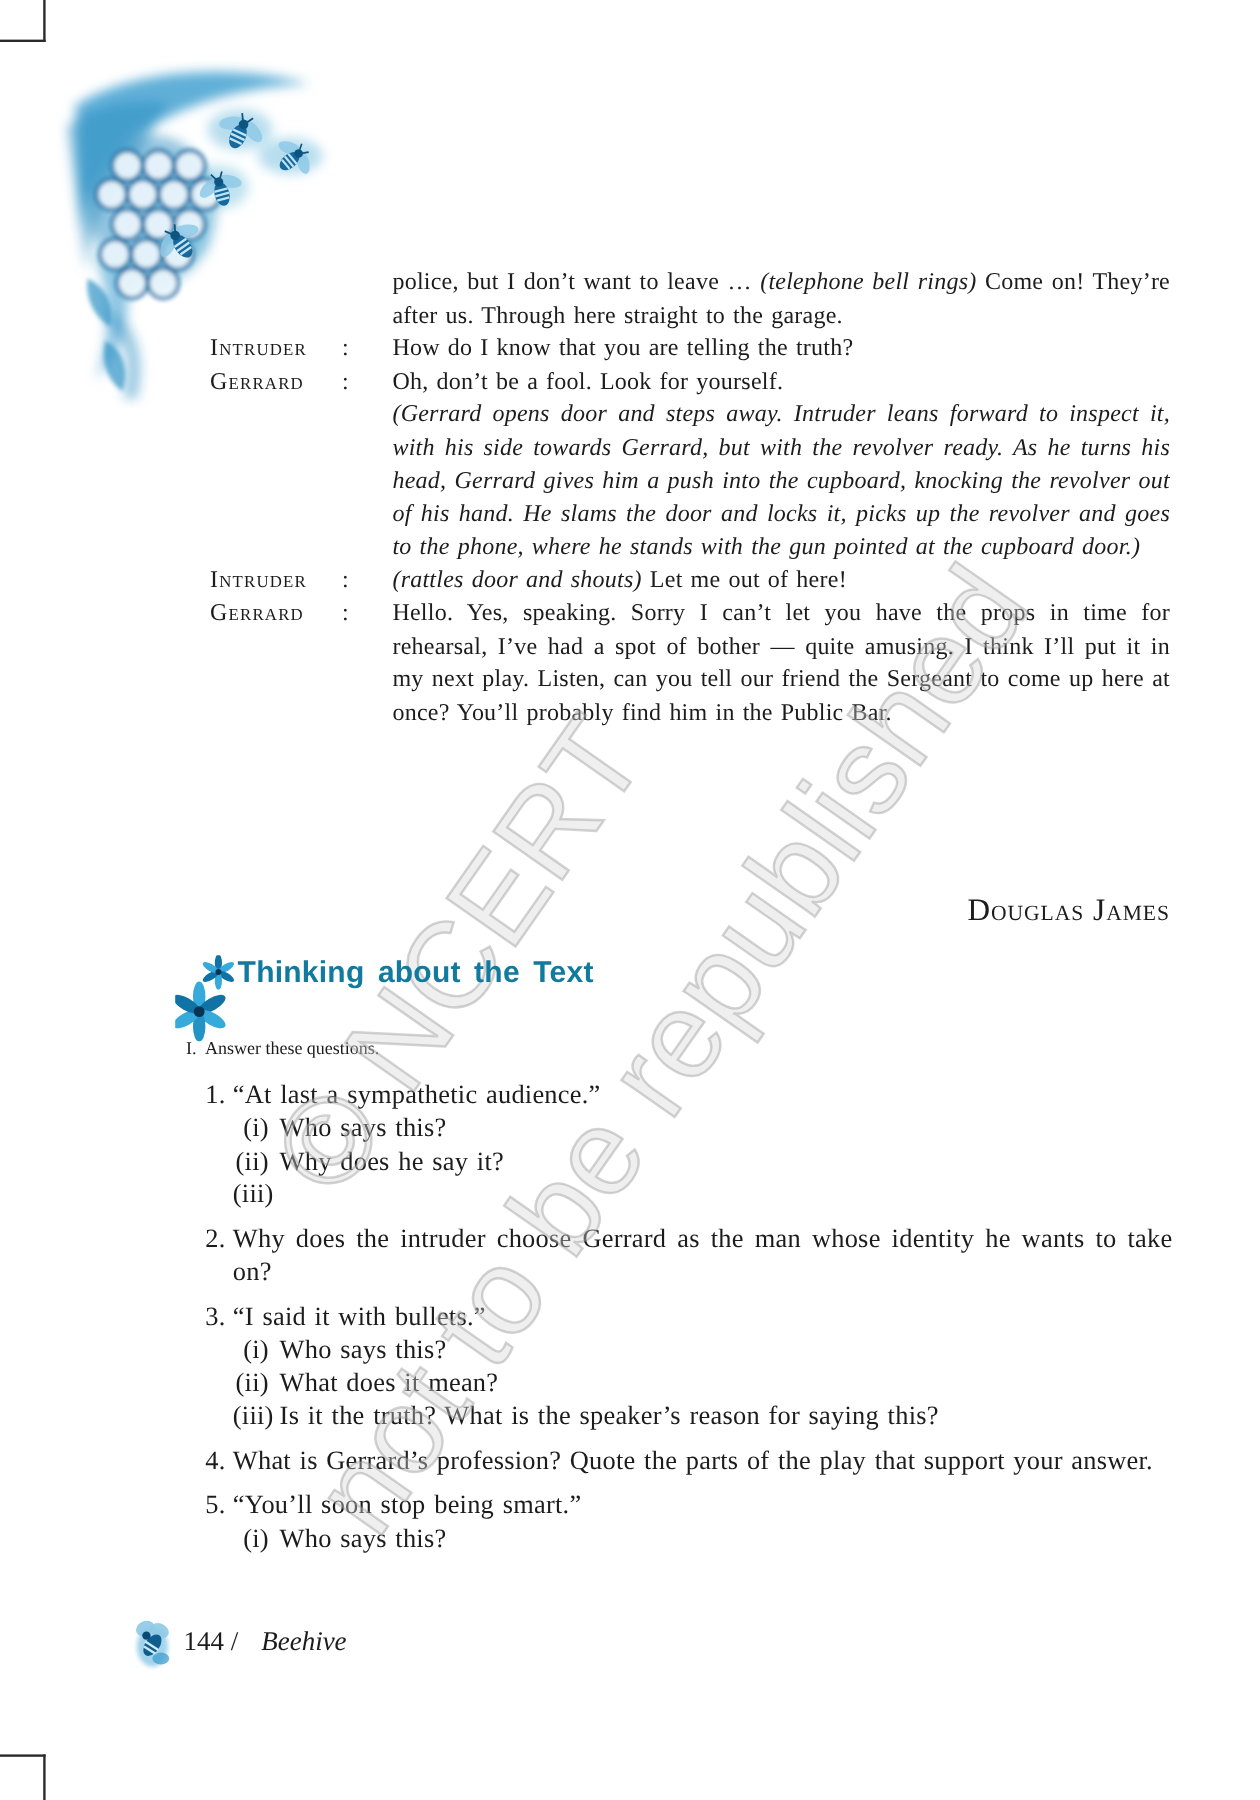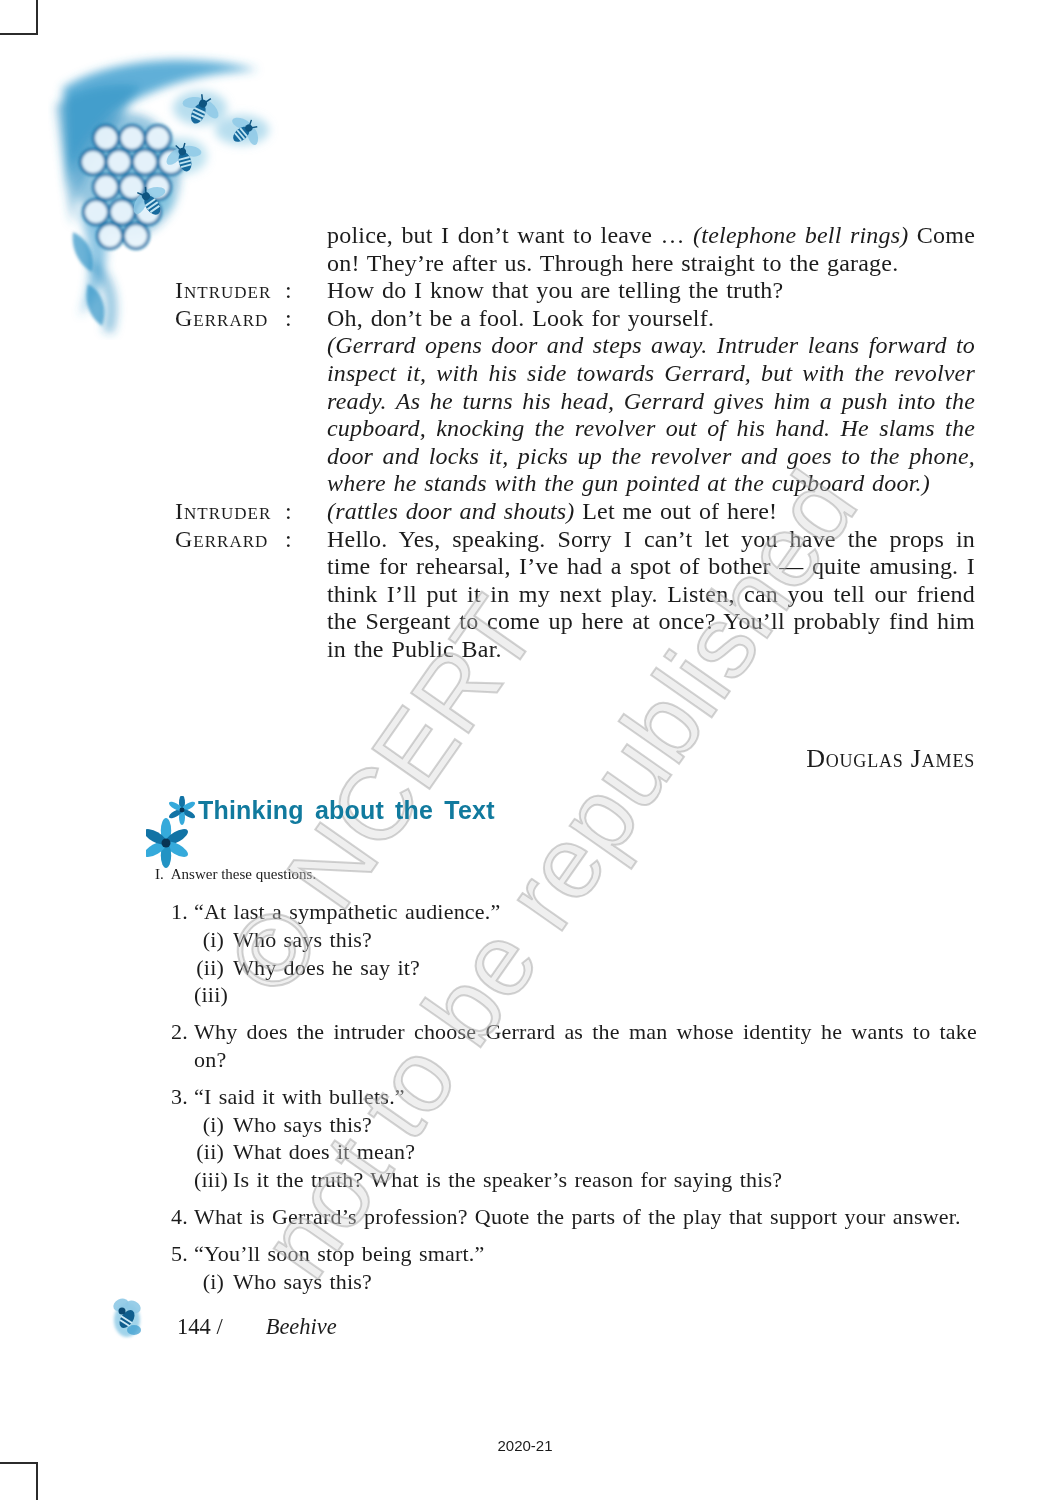--- a/index.html
+++ b/index.html
@@ -19,21 +19,21 @@
              font-family:"Liberation Sans","DejaVu Sans",sans-serif;
              font-size:102px;line-height:190px;white-space:nowrap;
              color:rgba(214,214,214,0.38);
              -webkit-text-stroke:2px rgba(150,150,150,0.42);}
 
   
   .hive-art{position:absolute;left:48px;top:50px;}
 
   
   .script-block{position:absolute;left:175px;top:222px;width:800px;z-index:2;
-                font-size:24px;line-height:27.6px;letter-spacing:0.2px;word-spacing:1.5px;}
+                font-size:20px;line-height:27.6px;letter-spacing:0.2px;word-spacing:1.5px;}
   .s-row{display:flex;}
   .s-speaker{width:110px;flex:0 0 110px;font-variant:small-caps;letter-spacing:1px;}
   .s-colon{width:42px;flex:0 0 42px;}
   .s-text{flex:1;text-align:justify;}
   .it{font-style:italic;}
 
   .author{position:absolute;right:75px;top:744px;z-index:2;font-size:26px;
           font-variant:small-caps;letter-spacing:0.8px;}
 
   
@@ -49,21 +49,21 @@
              font-size:22px;line-height:27.8px;letter-spacing:0.2px;word-spacing:1.5px;}
   .q-item{display:flex;margin-bottom:9px;}
   .q-num{width:23px;flex:0 0 23px;}
   .q-body{flex:1;}
   .q-text{text-align:justify;}
   .q-sub{display:flex;}
   .q-sub-n{width:30px;flex:0 0 30px;text-align:right;}
   .q-sub-t{margin-left:9px;}
 
   
-  .footer{position:absolute;left:110px;top:1292px;display:flex;align-items:flex-end;z-index:2;gap:24px;}
+  .footer{position:absolute;left:110px;top:1344px;display:flex;align-items:center;z-index:2;}
   .f-num{font-size:22.5px;margin-left:9px;}
   .f-book{font-size:22.5px;font-style:italic;margin-left:19px;}
   .year{position:absolute;left:0;top:1437px;width:100%;text-align:center;z-index:2;
         font-family:"Liberation Sans","DejaVu Sans",sans-serif;font-size:15px;color:#1a1a1a;}
 </style>
 </head>
 <body>
 
 <div class="page">
 
@@ -266,15 +266,14 @@
         <ellipse cx="17" cy="27" rx="6" ry="10" fill="#0f5e8e" transform="rotate(35 17 27)"></ellipse>
         <path d="M11,24 L22,31 M10,28 L21,35" stroke="#cde9f6" stroke-width="2"></path>
         <circle cx="12" cy="19" r="3.5" fill="#0b4a73"></circle>
         <ellipse cx="24" cy="38" rx="7" ry="5" fill="#3f9fd0" opacity="0.75"></ellipse>
       </g>
     </svg>
     <span class="f-num">144 /</span>
     <span class="f-book">Beehive</span>
   </div>
 
-  <div class="year">2020-21</div>
 
 </div>
 
 </body></html>

